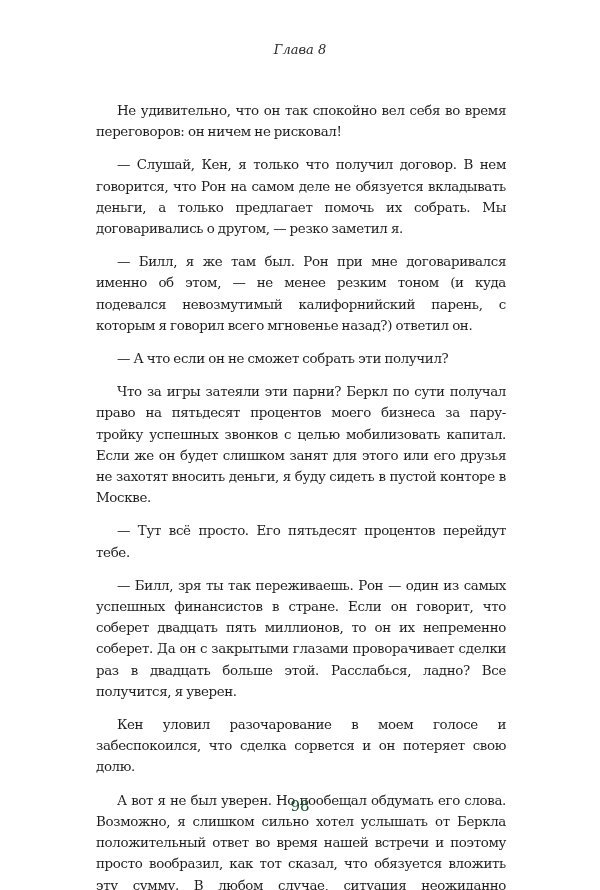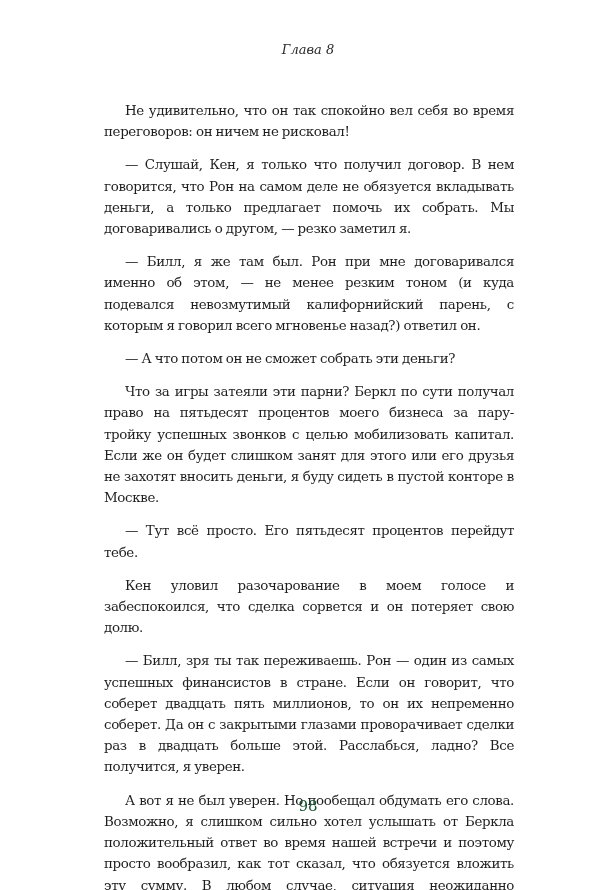--- a/index.html
+++ b/index.html
@@ -1,17 +1,17 @@
 <!DOCTYPE html>
 <html><head>
 <meta charset="utf-8">
 <style>
   html, body { margin:0; padding:0; background:#ffffff; }
   body { width:600px; height:890px; position:relative; overflow:hidden; }
-  .page { position:absolute; left:8px; top:0; width:552px; height:890px; background:#fff; }
+  .page { position:absolute; left:0; top:0; width:552px; height:890px; background:#fff; }
   .running-head {
     position:absolute; top:42px; left:0; width:600px; text-align:center;
     font-family:"DejaVu Serif", serif; font-style:italic; font-size:13px; color:#2a2a2a;
   }
   .body-text {
     position:absolute; top:88px; left:84px; width:434px;
     font-family:"DejaVu Serif", serif; font-size:13.4px; line-height:21.2px;
     color:#1e1e1e; text-align:justify; letter-spacing:-0.35px; word-spacing:-0.5px;
   }
   .body-text p { margin:12px; text-indent:21px; text-align-last:left; }
@@ -23,22 +23,22 @@
 </head>
 <body>
 
 <div class="page">
   <div class="running-head">Глава 8</div>
 
   <div class="body-text">
     <p>Не удивительно, что он так спокойно вел себя во время переговоров: он ничем не рисковал!</p>
     <p>— Слушай, Кен, я только что получил договор. В нем говорится, что Рон на самом деле не обязуется вкладывать деньги, а только предлагает помочь их собрать. Мы договаривались о другом, — резко заметил я.</p>
     <p>— Билл, я же там был. Рон при мне договаривался именно об этом, — не менее резким тоном (и куда подевался невозмутимый калифорнийский парень, с которым я говорил всего мгновенье назад?) ответил он.</p>
-    <p>— А что потом он не сможет собрать эти деньги?</p>
+    <p>— А что если он не сможет собрать эти получил?</p>
     <p>Что за игры затеяли эти парни? Беркл по сути получал право на пятьдесят процентов моего бизнеса за пару-тройку успешных звонков с целью мобилизовать капитал. Если же он будет слишком занят для этого или его друзья не захотят вносить деньги, я буду сидеть в пустой конторе в Москве.</p>
     <p>— Тут всё просто. Его пятьдесят процентов перейдут тебе.</p>
+    <p>— Билл, зря ты так переживаешь. Рон — один из самых успешных финансистов в стране. Если он говорит, что соберет двадцать пять миллионов, то он их непременно соберет. Да он с закрытыми глазами проворачивает сделки раз в двадцать больше этой. Расслабься, ладно? Все получится, я уверен.</p>
     <p>Кен уловил разочарование в моем голосе и забеспокоился, что сделка сорвется и он потеряет свою долю.</p>
-    <p>— Билл, зря ты так переживаешь. Рон — один из самых успешных финансистов в стране. Если он говорит, что соберет двадцать пять миллионов, то он их непременно соберет. Да он с закрытыми глазами проворачивает сделки раз в двадцать больше этой. Расслабься, ладно? Все получится, я уверен.</p>
     <p style="text-align-last:justify;">А вот я не был уверен. Но пообещал обдумать его слова. Возможно, я слишком сильно хотел услышать от Беркла положительный ответ во время нашей встречи и поэтому просто вообразил, как тот сказал, что обязуется вложить эту сумму. В любом случае, ситуация неожиданно повернулась своей неприятной стороной. Я был бы рад отказаться от сделки, но других вариантов не было, а время летело неумолимо. Благоприятная для бизнеса возможность не продлится долго: как только российский рынок пойдет в гору, я</p>
   </div>
 
   <div class="page-number">98</div>
 </div>
 
 </body></html>

